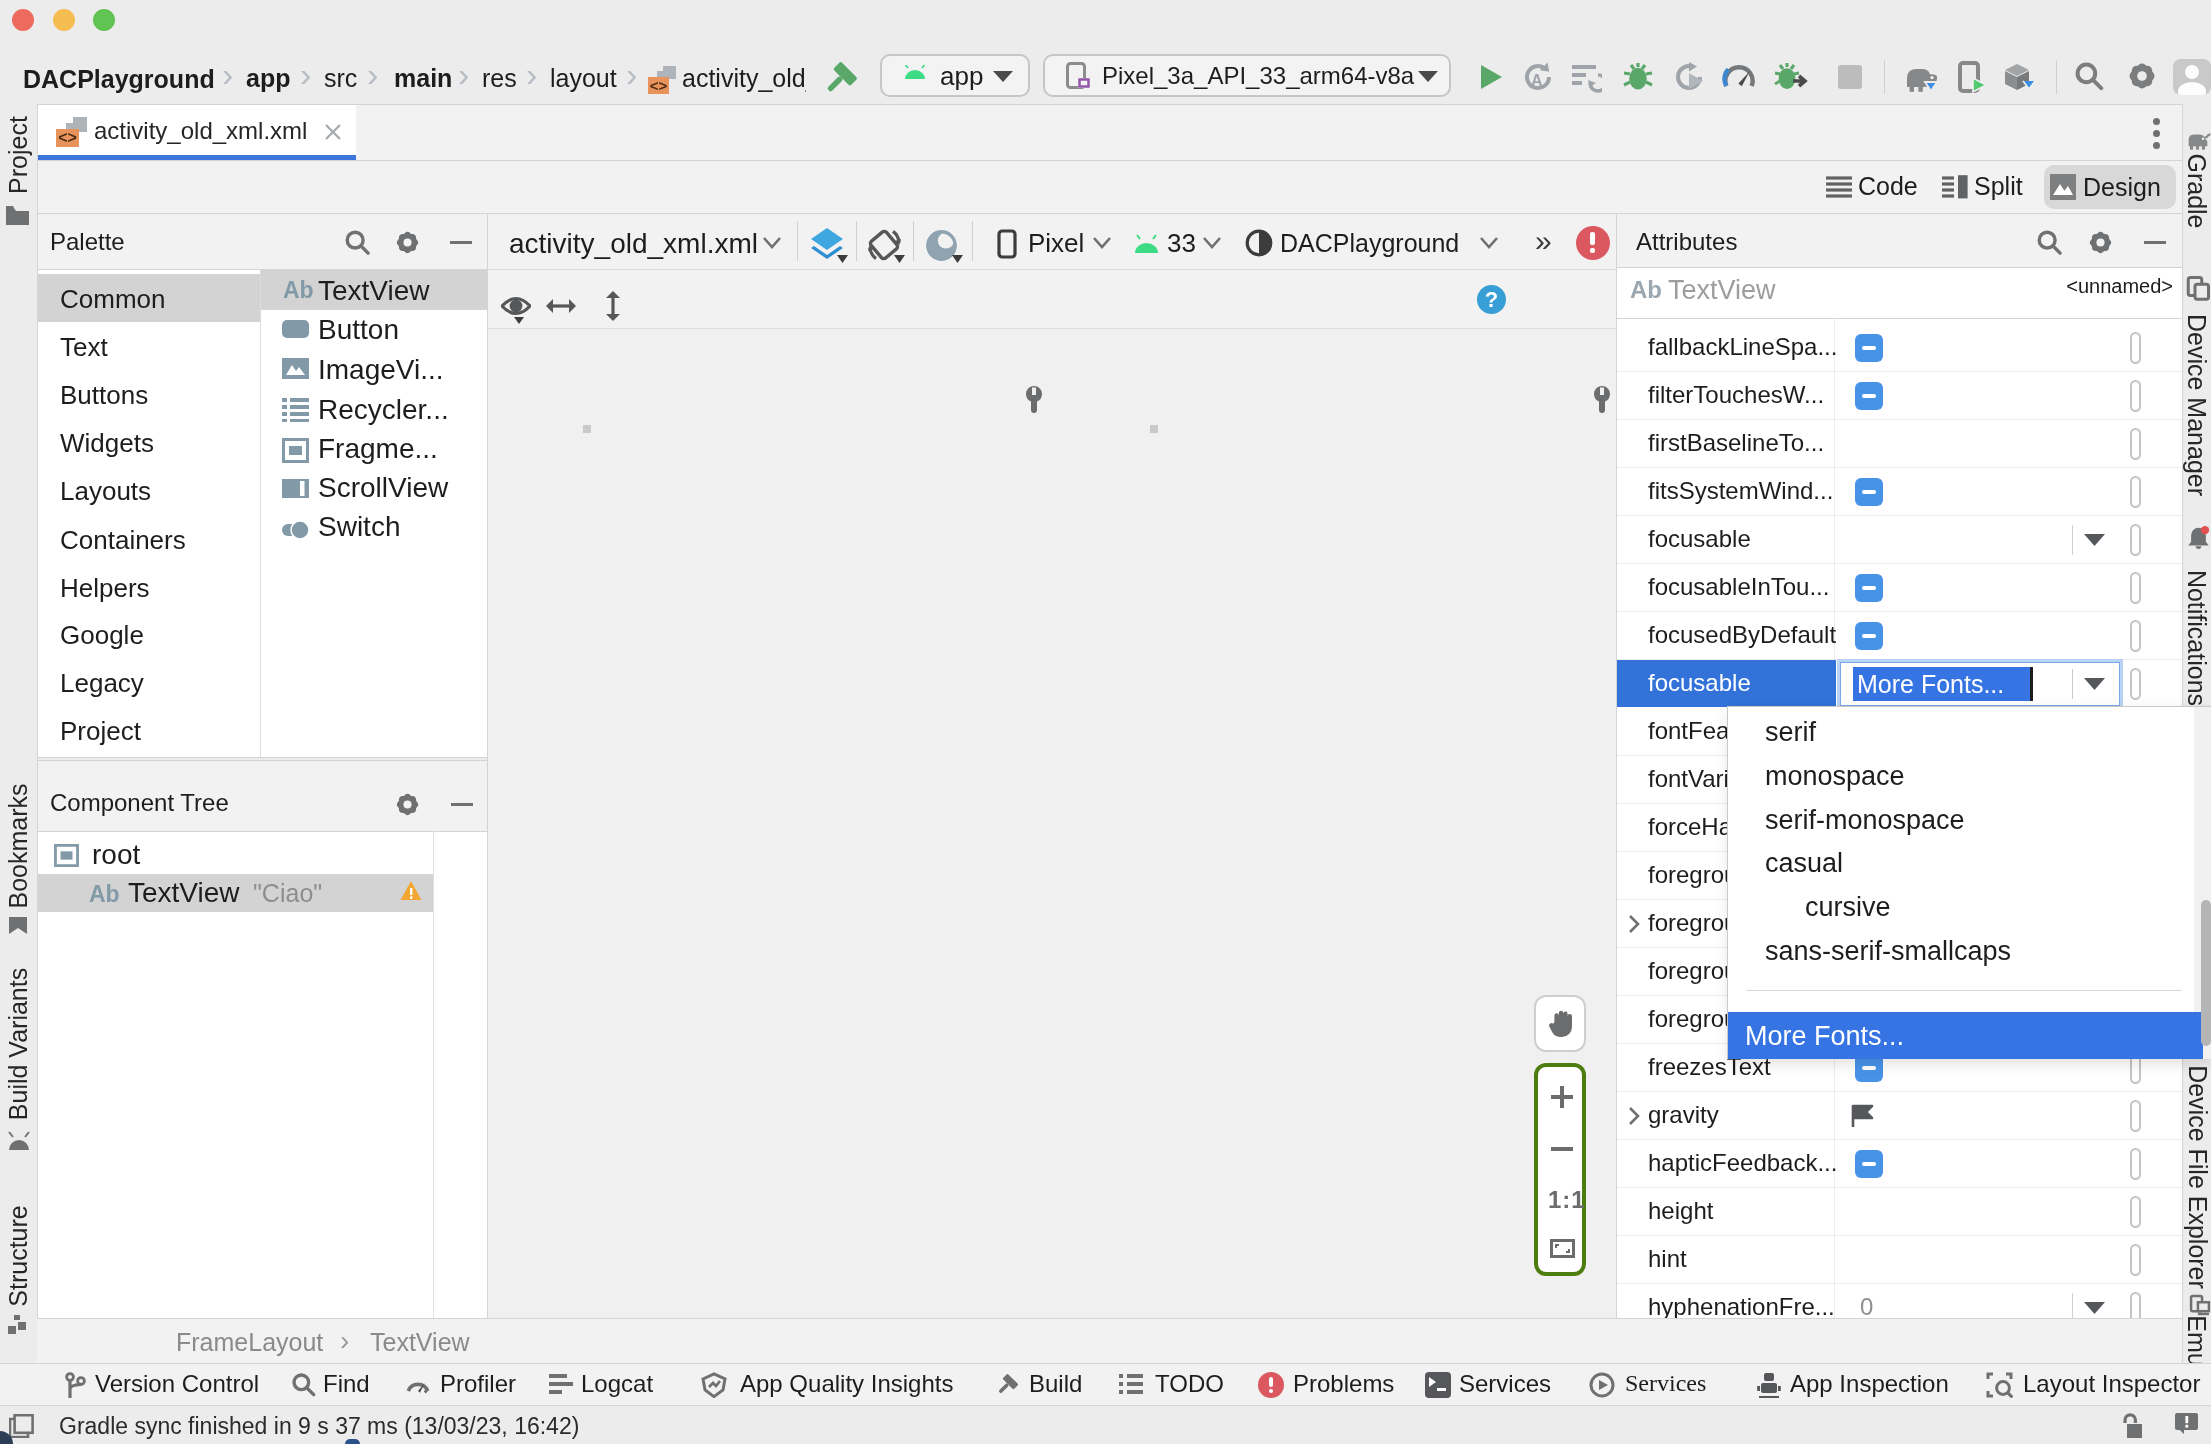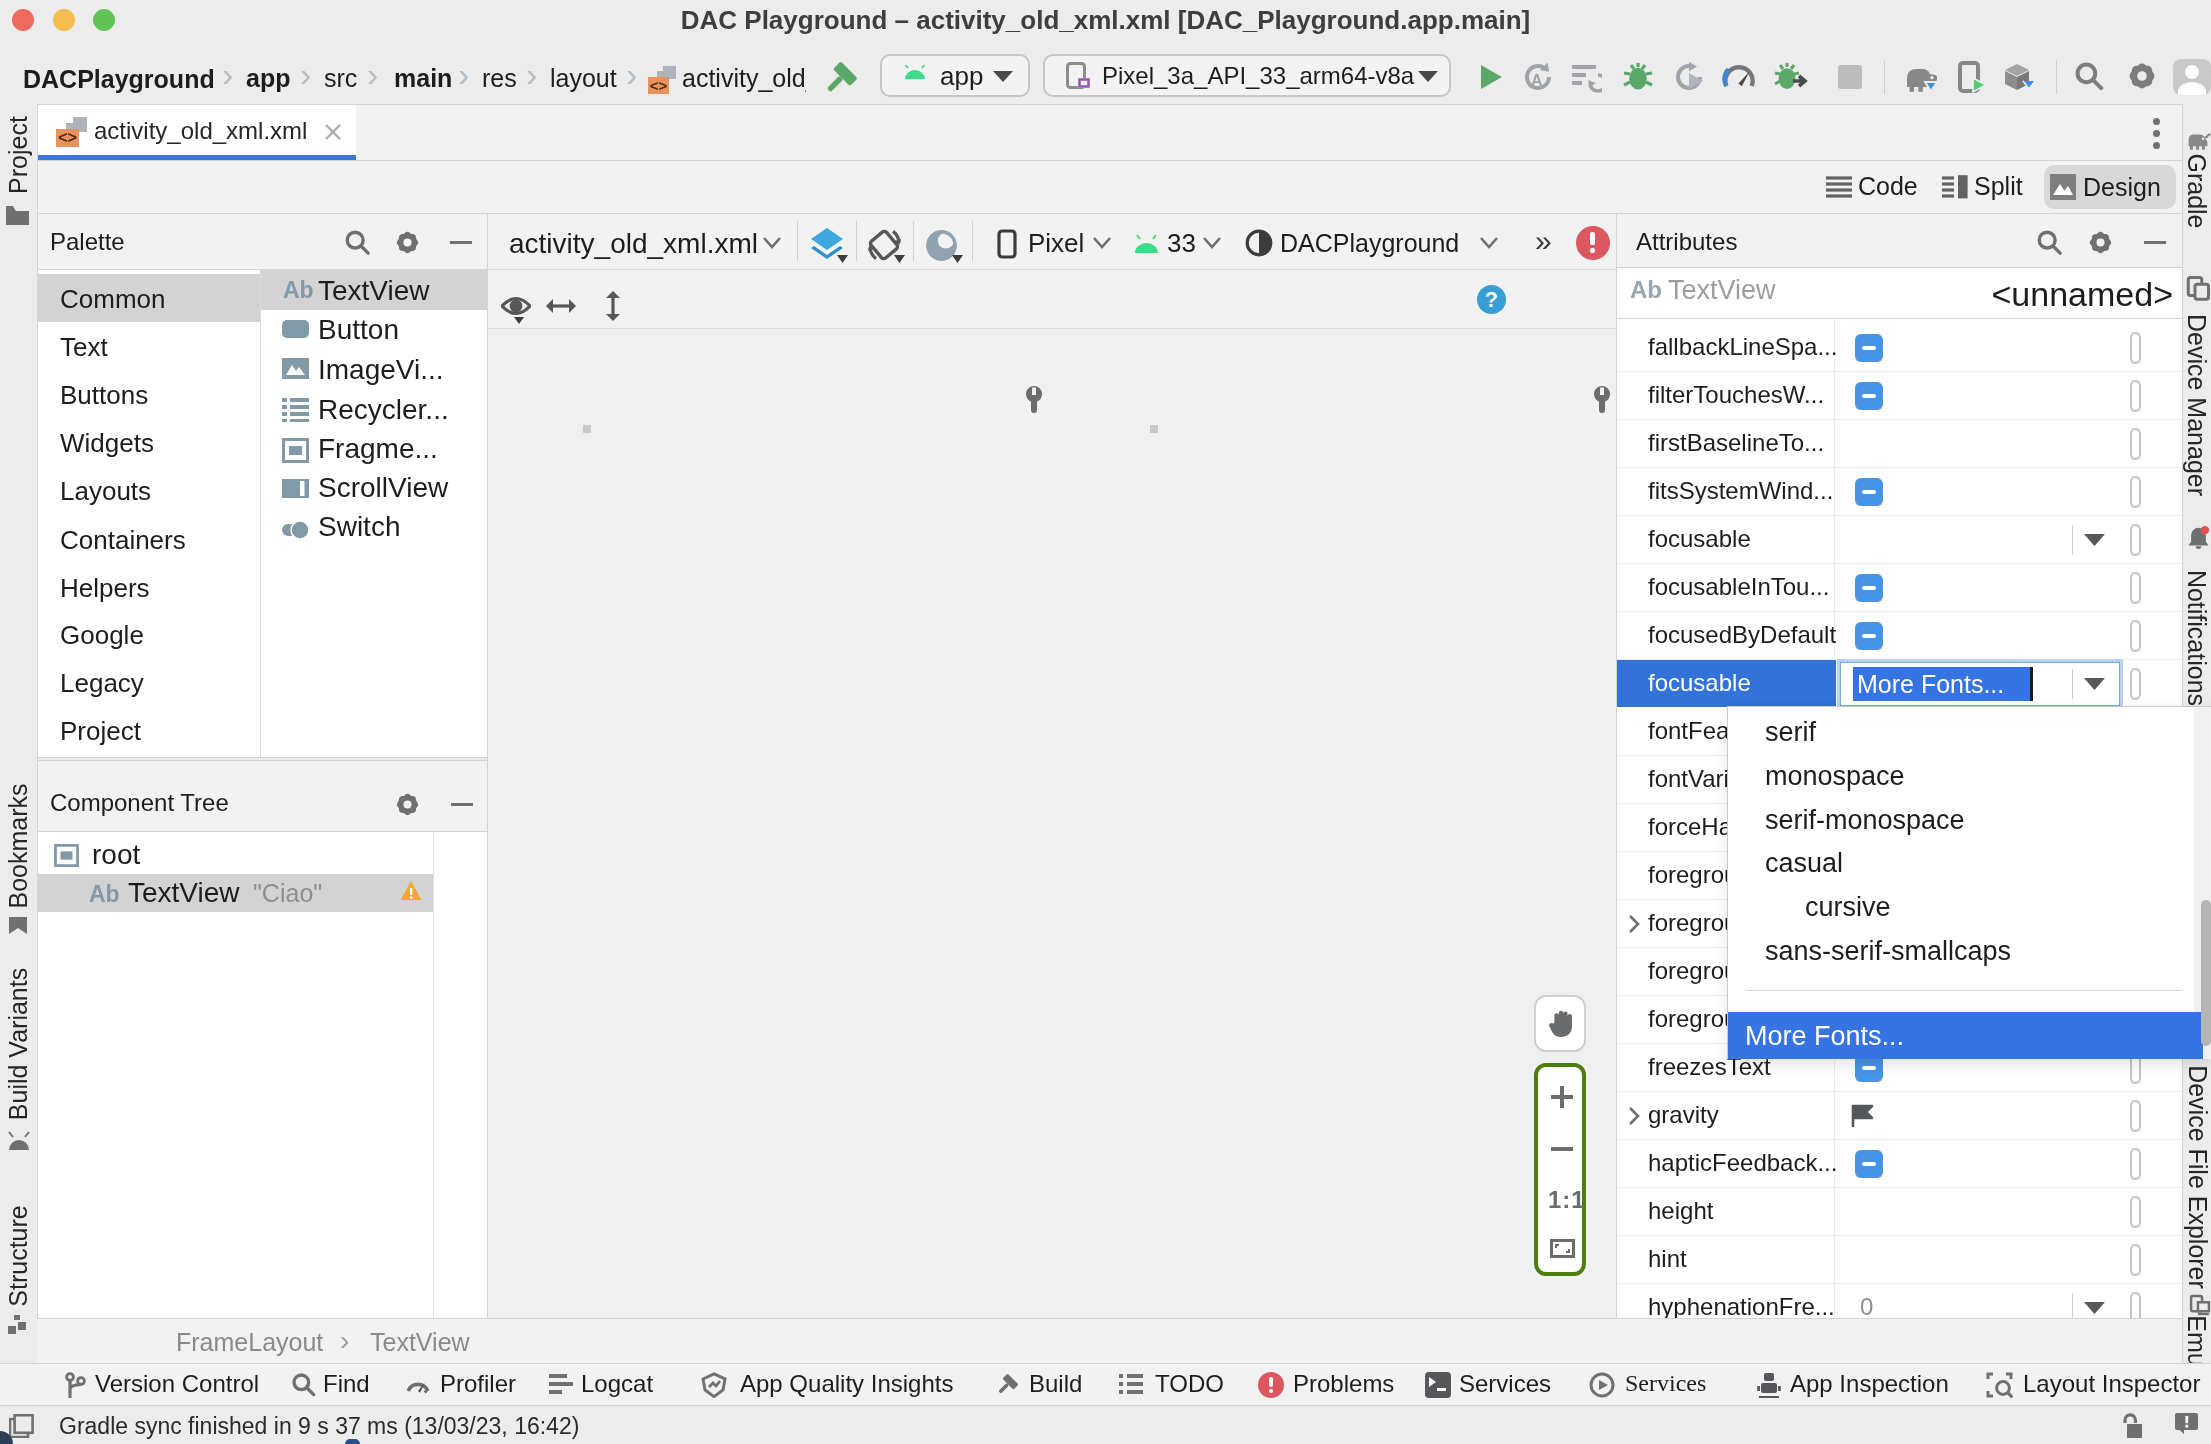--- a/index.html
+++ b/index.html
@@ -12,21 +12,20 @@
 svg{display:block;}
 </style>
 </head>
 <body>
 <div id="app">
 
 <div class="abs" id="titlebar" style="left:0;top:0;width:2211px;height:56px;background:#ececec;">
   <div class="abs" style="left:12px;top:9px;width:22px;height:22px;border-radius:50%;background:#ee6a5f;"></div>
   <div class="abs" style="left:53px;top:9px;width:22px;height:22px;border-radius:50%;background:#f5bd4f;"></div>
   <div class="abs" style="left:93px;top:9px;width:22px;height:22px;border-radius:50%;background:#61c354;"></div>
-  <div class="txt" style="left:0;right:0;top:5px;text-align:center;font-size:26px;font-weight:bold;color:#3e3e3e;">DAC Playground – activity_old_xml.xml [DAC_Playground.app.main]</div>
 </div>
 
 <div class="abs" id="navbar" style="left:0;top:56px;width:2211px;height:48px;background:#ececec;font-size:25px;">
   <div class="txt" style="left:23px;top:9px;font-weight:bold;">DACPlayground</div>
   <div class="txt" style="left:222px;top:-1px;color:#b7bdc5;font-size:34px;font-weight:300;">›</div>
   <div class="txt" style="left:246px;top:8px;font-weight:bold;">app</div>
   <div class="txt" style="left:300px;top:-1px;color:#b7bdc5;font-size:34px;font-weight:300;">›</div>
   <div class="txt" style="left:324px;top:8px;">src</div>
   <div class="txt" style="left:367px;top:-1px;color:#b7bdc5;font-size:34px;font-weight:300;">›</div>
   <div class="txt" style="left:394px;top:8px;font-weight:bold;">main</div>
@@ -488,21 +487,21 @@
     <g fill="#6e7072">
           <rect x="2.9" y="2.9" width="10.2" height="10.2" rx="2.4"></rect>
           <rect x="2.9" y="2.9" width="10.2" height="10.2" rx="2.4" transform="rotate(45 8 8)"></rect>
         </g>
     <circle cx="8" cy="8" r="2.4" fill="#f2f2f2"></circle>
   </svg>
   <div class="abs" style="left:527px;top:27px;width:22px;height:3px;background:#6e7072;"></div>
 
   <div class="abs txt" style="left:13px;top:62px;font-weight:bold;color:#9aa7b0;font-size:24px;">Ab</div>
   <div class="txt" style="left:51px;top:61px;font-size:27px;color:#9d9d9d;">TextView</div>
-  <div class="txt" style="right:9px;top:61px;font-size:34px;">&lt;unnamed&gt;</div>
+  <div class="txt" style="right:9px;top:61px;font-size:20px;">&lt;unnamed&gt;</div>
   <div class="abs" style="left:0;top:104px;width:565px;height:1px;background:#d4d4d4;"></div>
   <div class="abs" style="left:217px;top:105px;width:1px;height:999px;background:#ececec;"></div>
 </div>
 
 <div class="abs" id="attrrows" style="left:1617px;top:318px;width:565px;height:1000px;overflow:hidden;font-size:24px;">
   <div class="abs" style="left:0;top:6px;width:565px;height:48px;border-bottom:1px solid #ececec;box-sizing:border-box;"></div>
   <div class="abs txt" style="left:31px;top:15px;">fallbackLineSpa...</div>
   <div class="abs" style="left:238px;top:16px;width:28px;height:28px;border-radius:6px;background:#4793e8;"></div>
   <div class="abs" style="left:245px;top:28px;width:14px;height:4px;background:#ffffff;border-radius:2px;"></div>
   <div class="abs" style="left:513px;top:14px;width:11px;height:32px;border:2px solid #c4c4c4;border-radius:6px;box-sizing:border-box;"></div>

